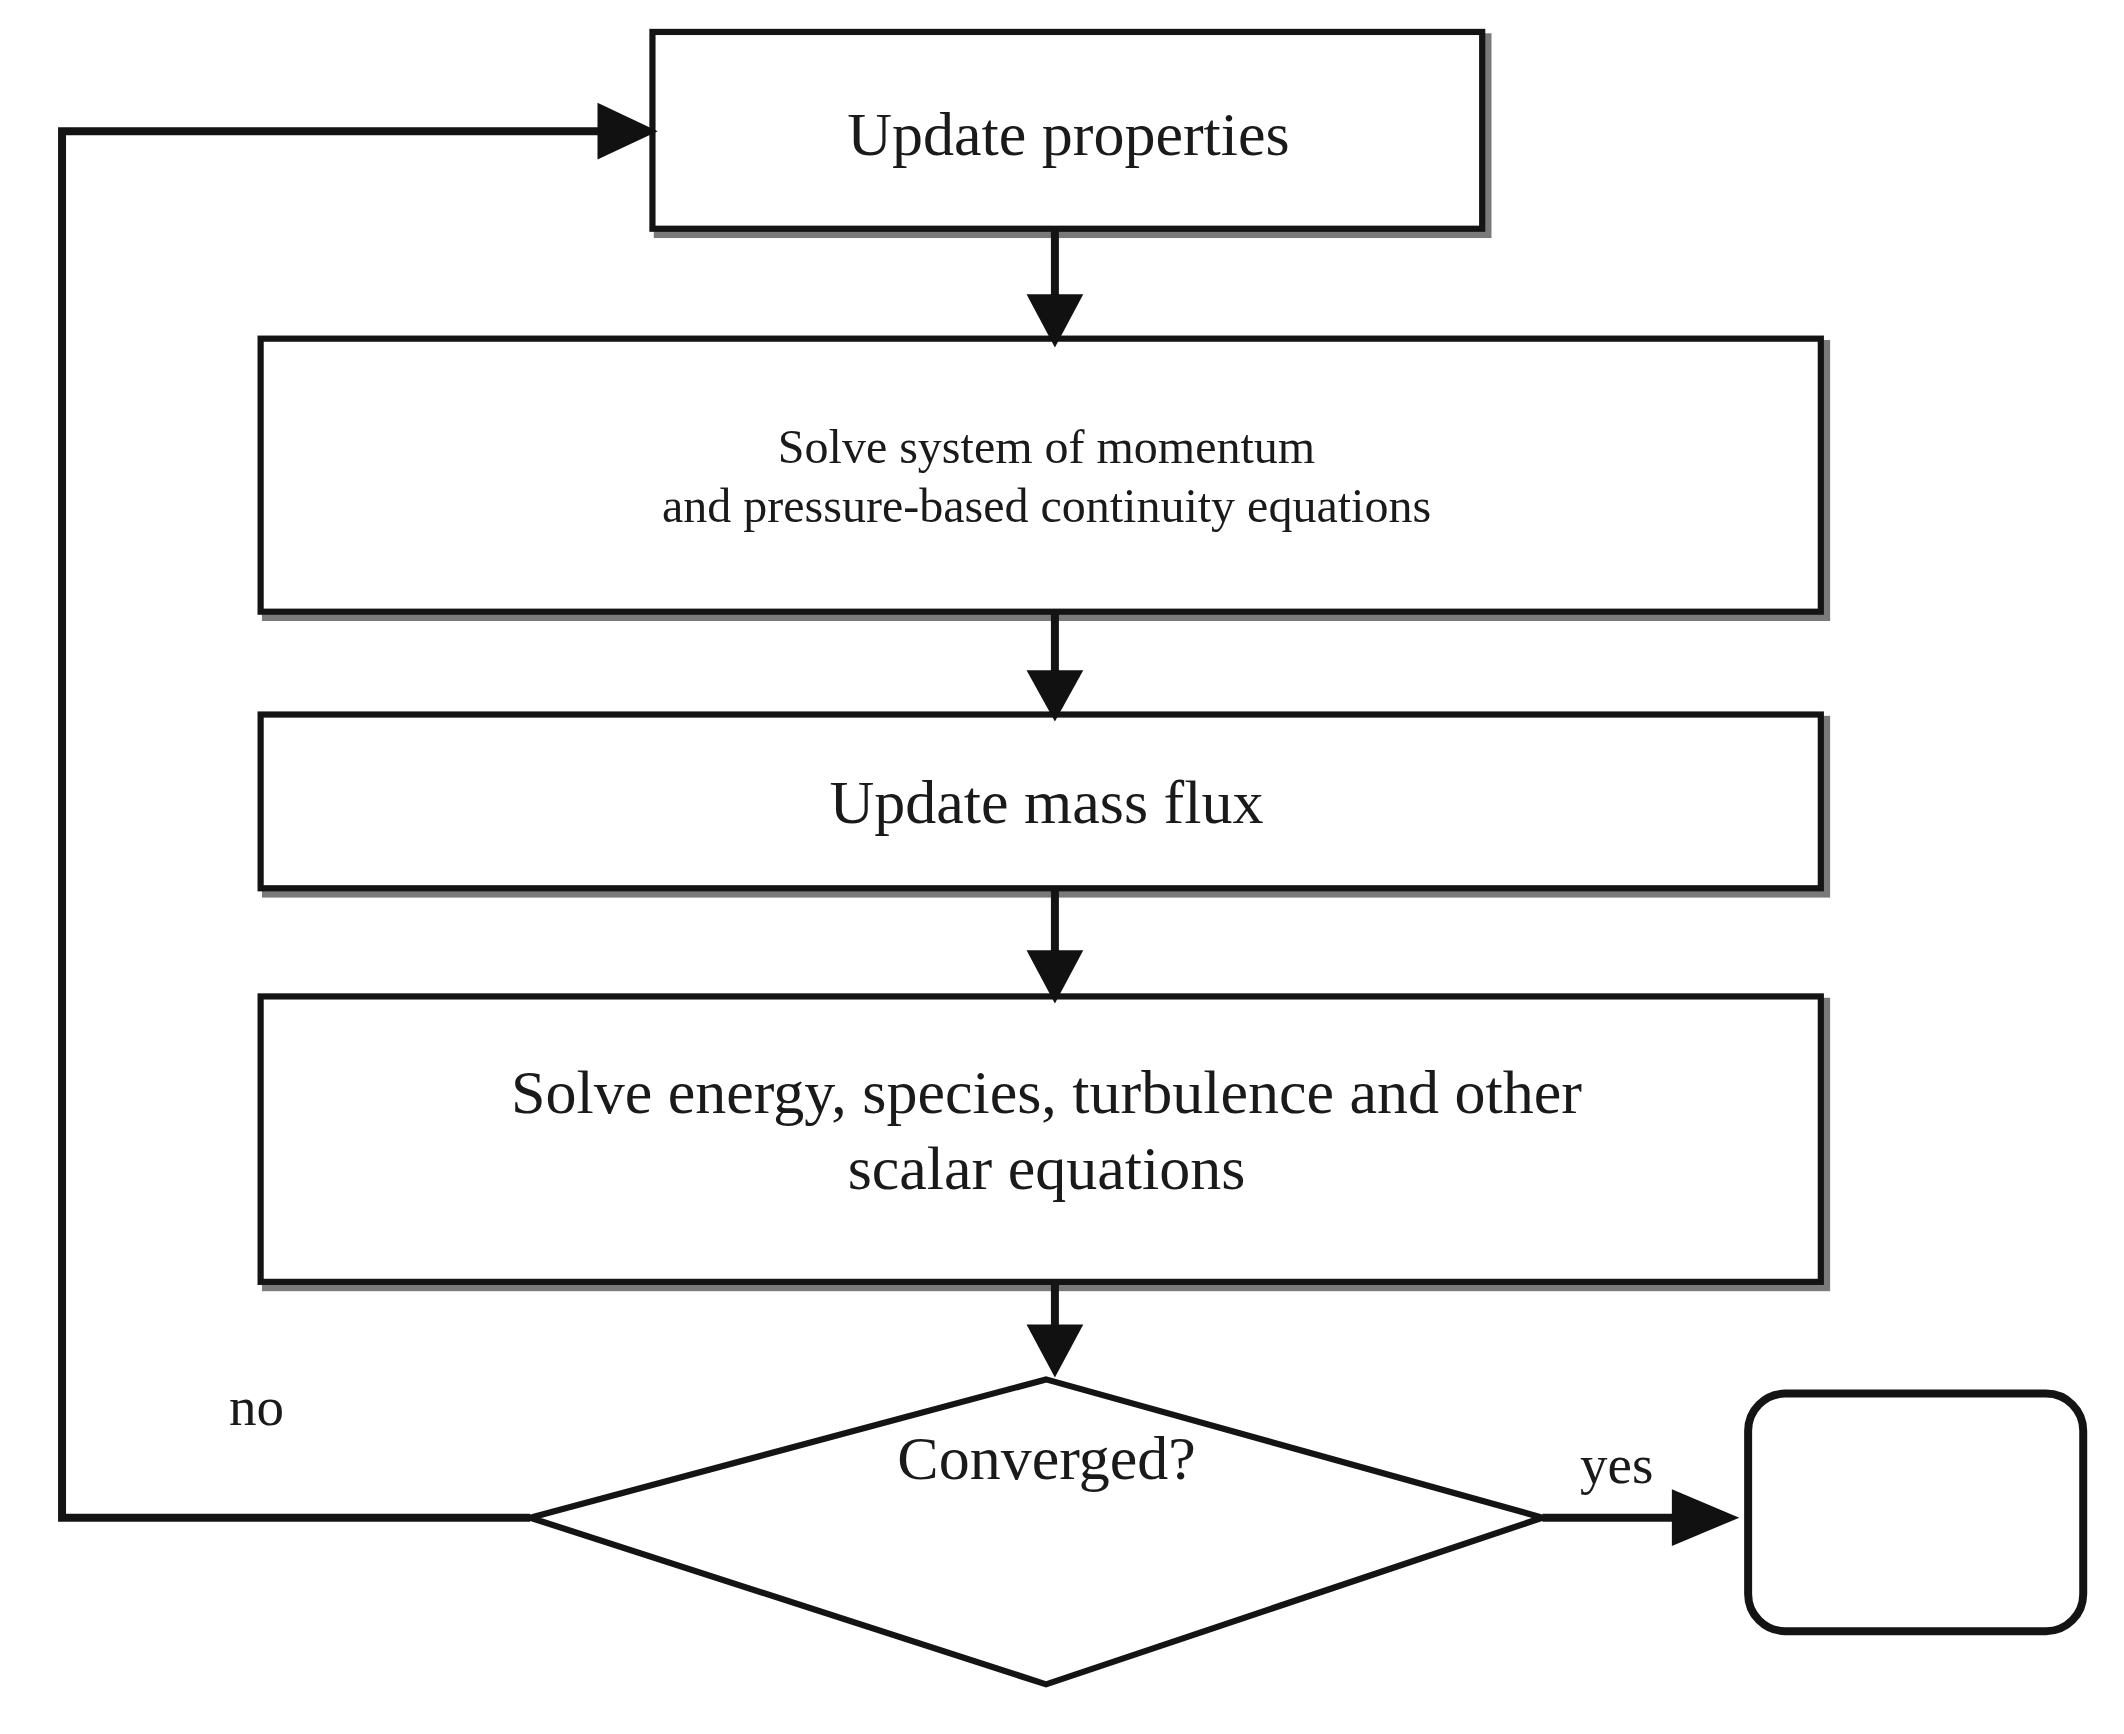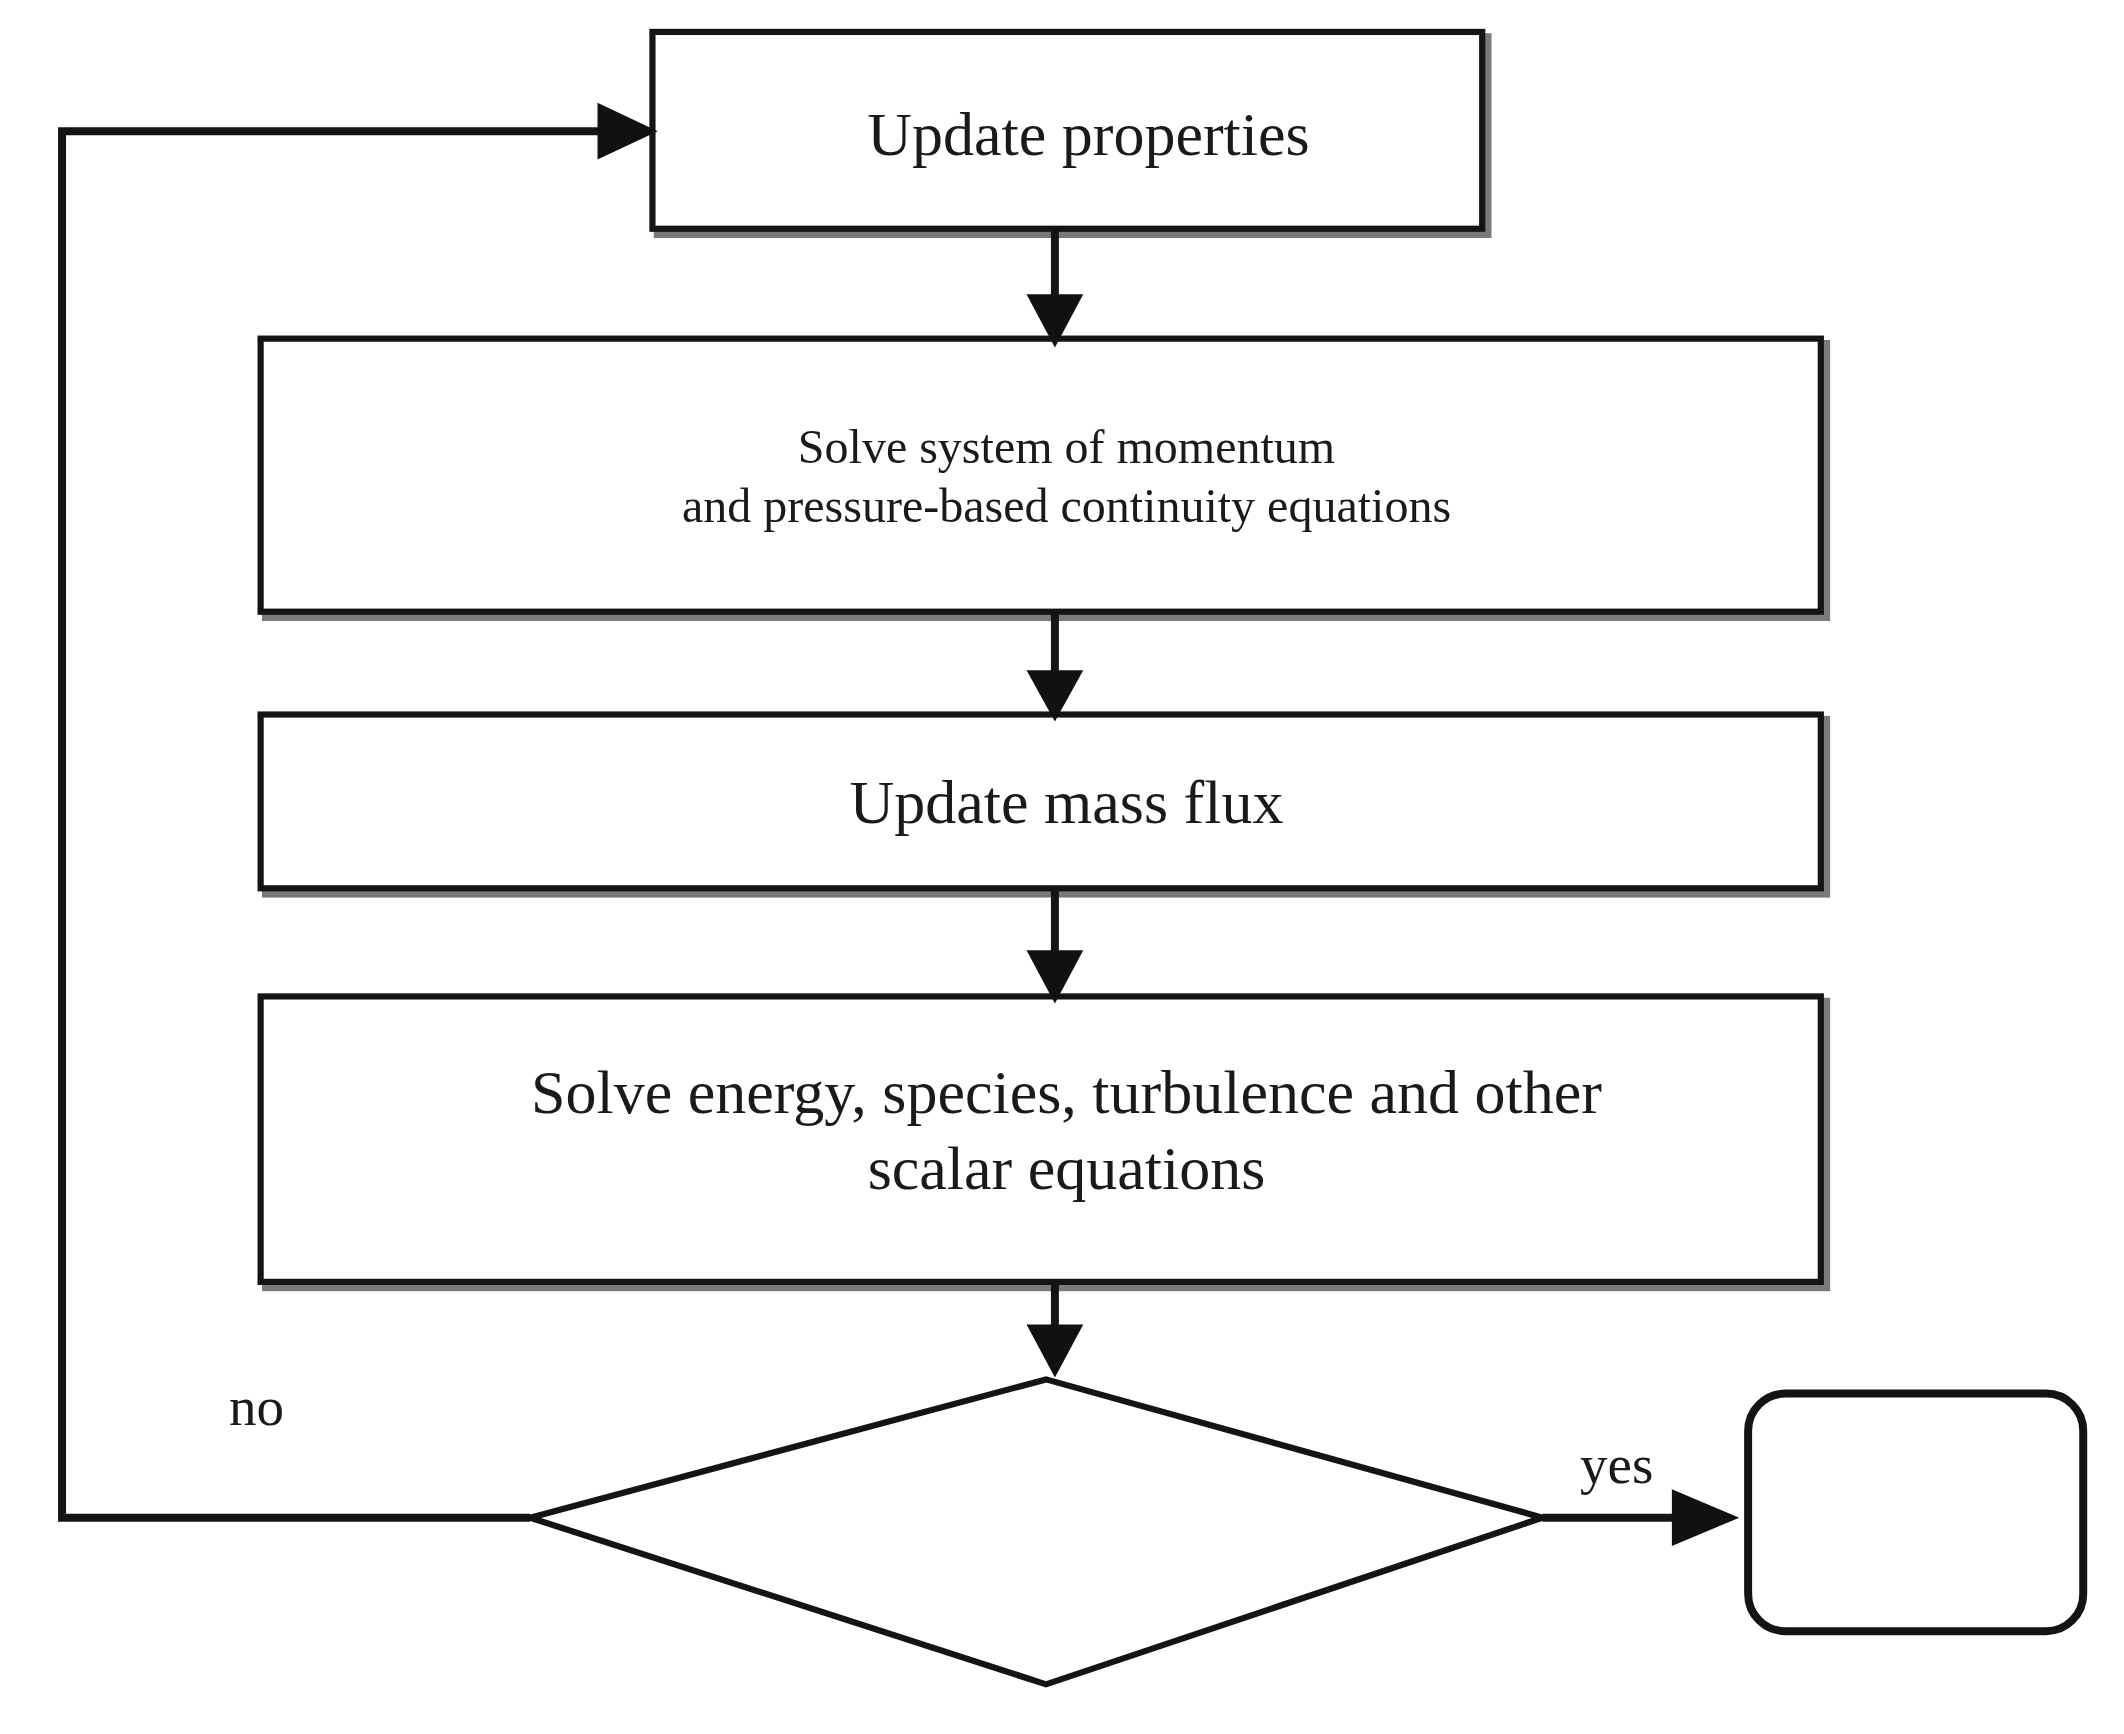--- a/index.html
+++ b/index.html
@@ -26,21 +26,20 @@
     position: absolute;
     display: flex;
     align-items: center;
     justify-content: center;
     text-align: center;
     color: #1a1a1a;
     font-family: "Liberation Serif", "DejaVu Serif", serif;
     line-height: 1.22;
     white-space: pre-line;
     pointer-events: none;
-    padding-left: 20px;
   }
   .edge-label {
     position: absolute;
     color: #1a1a1a;
     font-family: "Liberation Serif", "DejaVu Serif", serif;
     font-size: 55px;
     line-height: 1;
     white-space: nowrap;
   }
   
@@ -121,20 +120,21 @@
   <div class="node-label" id="label-update-properties">Update properties</div>
 
   <div class="node-label" id="label-solve-momentum">Solve system of momentum
 and pressure-based continuity equations</div>
 
   <div class="node-label" id="label-update-mass-flux">Update mass flux</div>
 
   <div class="node-label" id="label-solve-energy">Solve energy, species, turbulence and other
 scalar equations</div>
 
+  <div class="node-label" id="label-converged">Converged?</div>
 
 
   <div class="edge-label" id="label-no">no</div>
 
   <div class="edge-label" id="label-yes">yes</div>
 
 </div>
 
 
 </body></html>

